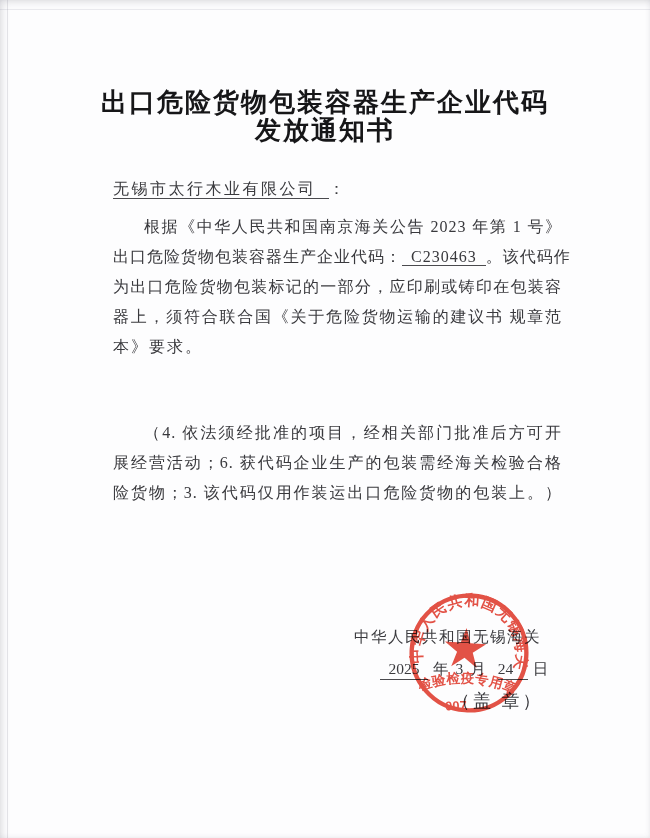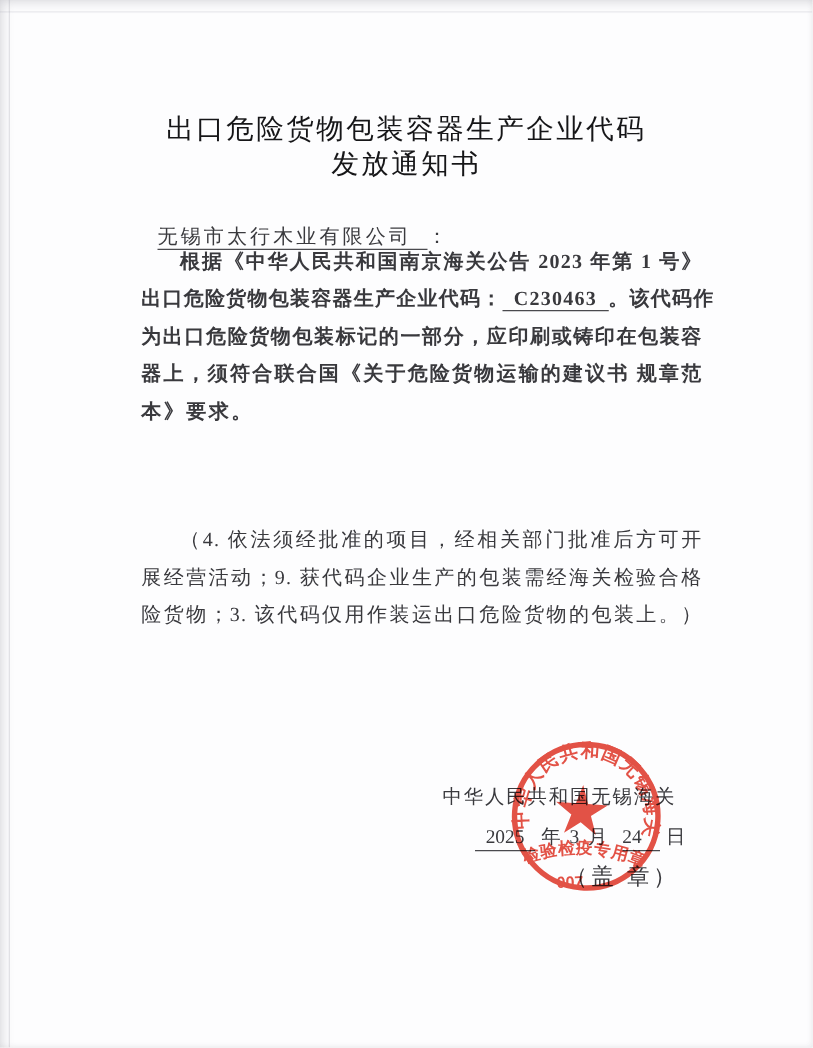--- a/index.html
+++ b/index.html
@@ -20,37 +20,37 @@
     position:absolute;left:7px;top:0;bottom:0;width:1px;
     background:rgba(150,150,165,.25);
   }
   .page-edge-top{
     position:absolute;left:0;top:9px;right:0;height:1px;
     background:rgba(150,150,165,.18);
   }
   .doc-title{
     position:absolute;top:89px;left:0;width:650px;
     text-align:center;
-    font-size:22px;font-weight:normal;color:#161618;
+    font-size:26px;font-weight:bold;color:#161618;
     letter-spacing:2px;line-height:28px;
   }
   .salutation{
     position:absolute;top:179px;left:113px;
-    font-size:16px;letter-spacing:2.5px;color:#3a3a3e;margin-left:13px;
+    font-size:16px;letter-spacing:2.5px;color:#3a3a3e;
   }
   .salutation .u{padding-right:12px;}
   .u{
     border-bottom:1px solid #4a4a4e;
     padding-bottom:1px;
   }
   .para{
     position:absolute;left:113px;width:449px;
     font-size:16px;color:#39393d;
   }
-  .para-1{top:195px;font-weight:bold;}
+  .para-1{top:212px;}
   .para-2{top:418px;}
   .doc-line{
     height:30px;line-height:30px;
     text-align:justify;text-align-last:justify;
     letter-spacing:1px;
     white-space:nowrap;
   }
   .doc-line.last{
     text-align:left;text-align-last:left;letter-spacing:2px;
   }
@@ -100,21 +100,21 @@
   <div class="para para-1">
     <div class="doc-line indent">根据《中华人民共和国南京海关公告 2023 年第 1 号》</div>
     <div class="doc-line"><span>出口危险货物包装容器生产企业代码：</span><span class="u">C230463</span><span>。该代码作</span></div>
     <div class="doc-line">为出口危险货物包装标记的一部分，应印刷或铸印在包装容</div>
     <div class="doc-line">器上，须符合联合国《关于危险货物运输的建议书 规章范</div>
     <div class="doc-line last">本》要求。</div>
   </div>
 
   <div class="para para-2">
     <div class="doc-line indent">（4. 依法须经批准的项目，经相关部门批准后方可开</div>
-    <div class="doc-line">展经营活动；9. 获代码企业生产的包装需经海关检验合格</div>
+    <div class="doc-line">展经营活动；6. 获代码企业生产的包装需经海关检验合格</div>
     <div class="doc-line">险货物；3. 该代码仅用作装运出口危险货物的包装上。）</div>
   </div>
 
   <div class="sig-org">中华人民共和国无锡海关</div>
 
   <div class="sig-date"><span class="u u-year">2025</span><span class="lbl-year">年</span><span class="val-month">3</span><span class="lbl-month">月</span><span class="u u-day">24</span><span>日</span></div>
 
   <div class="sig-note">（盖 章）</div>
 
   <div class="stamp">

